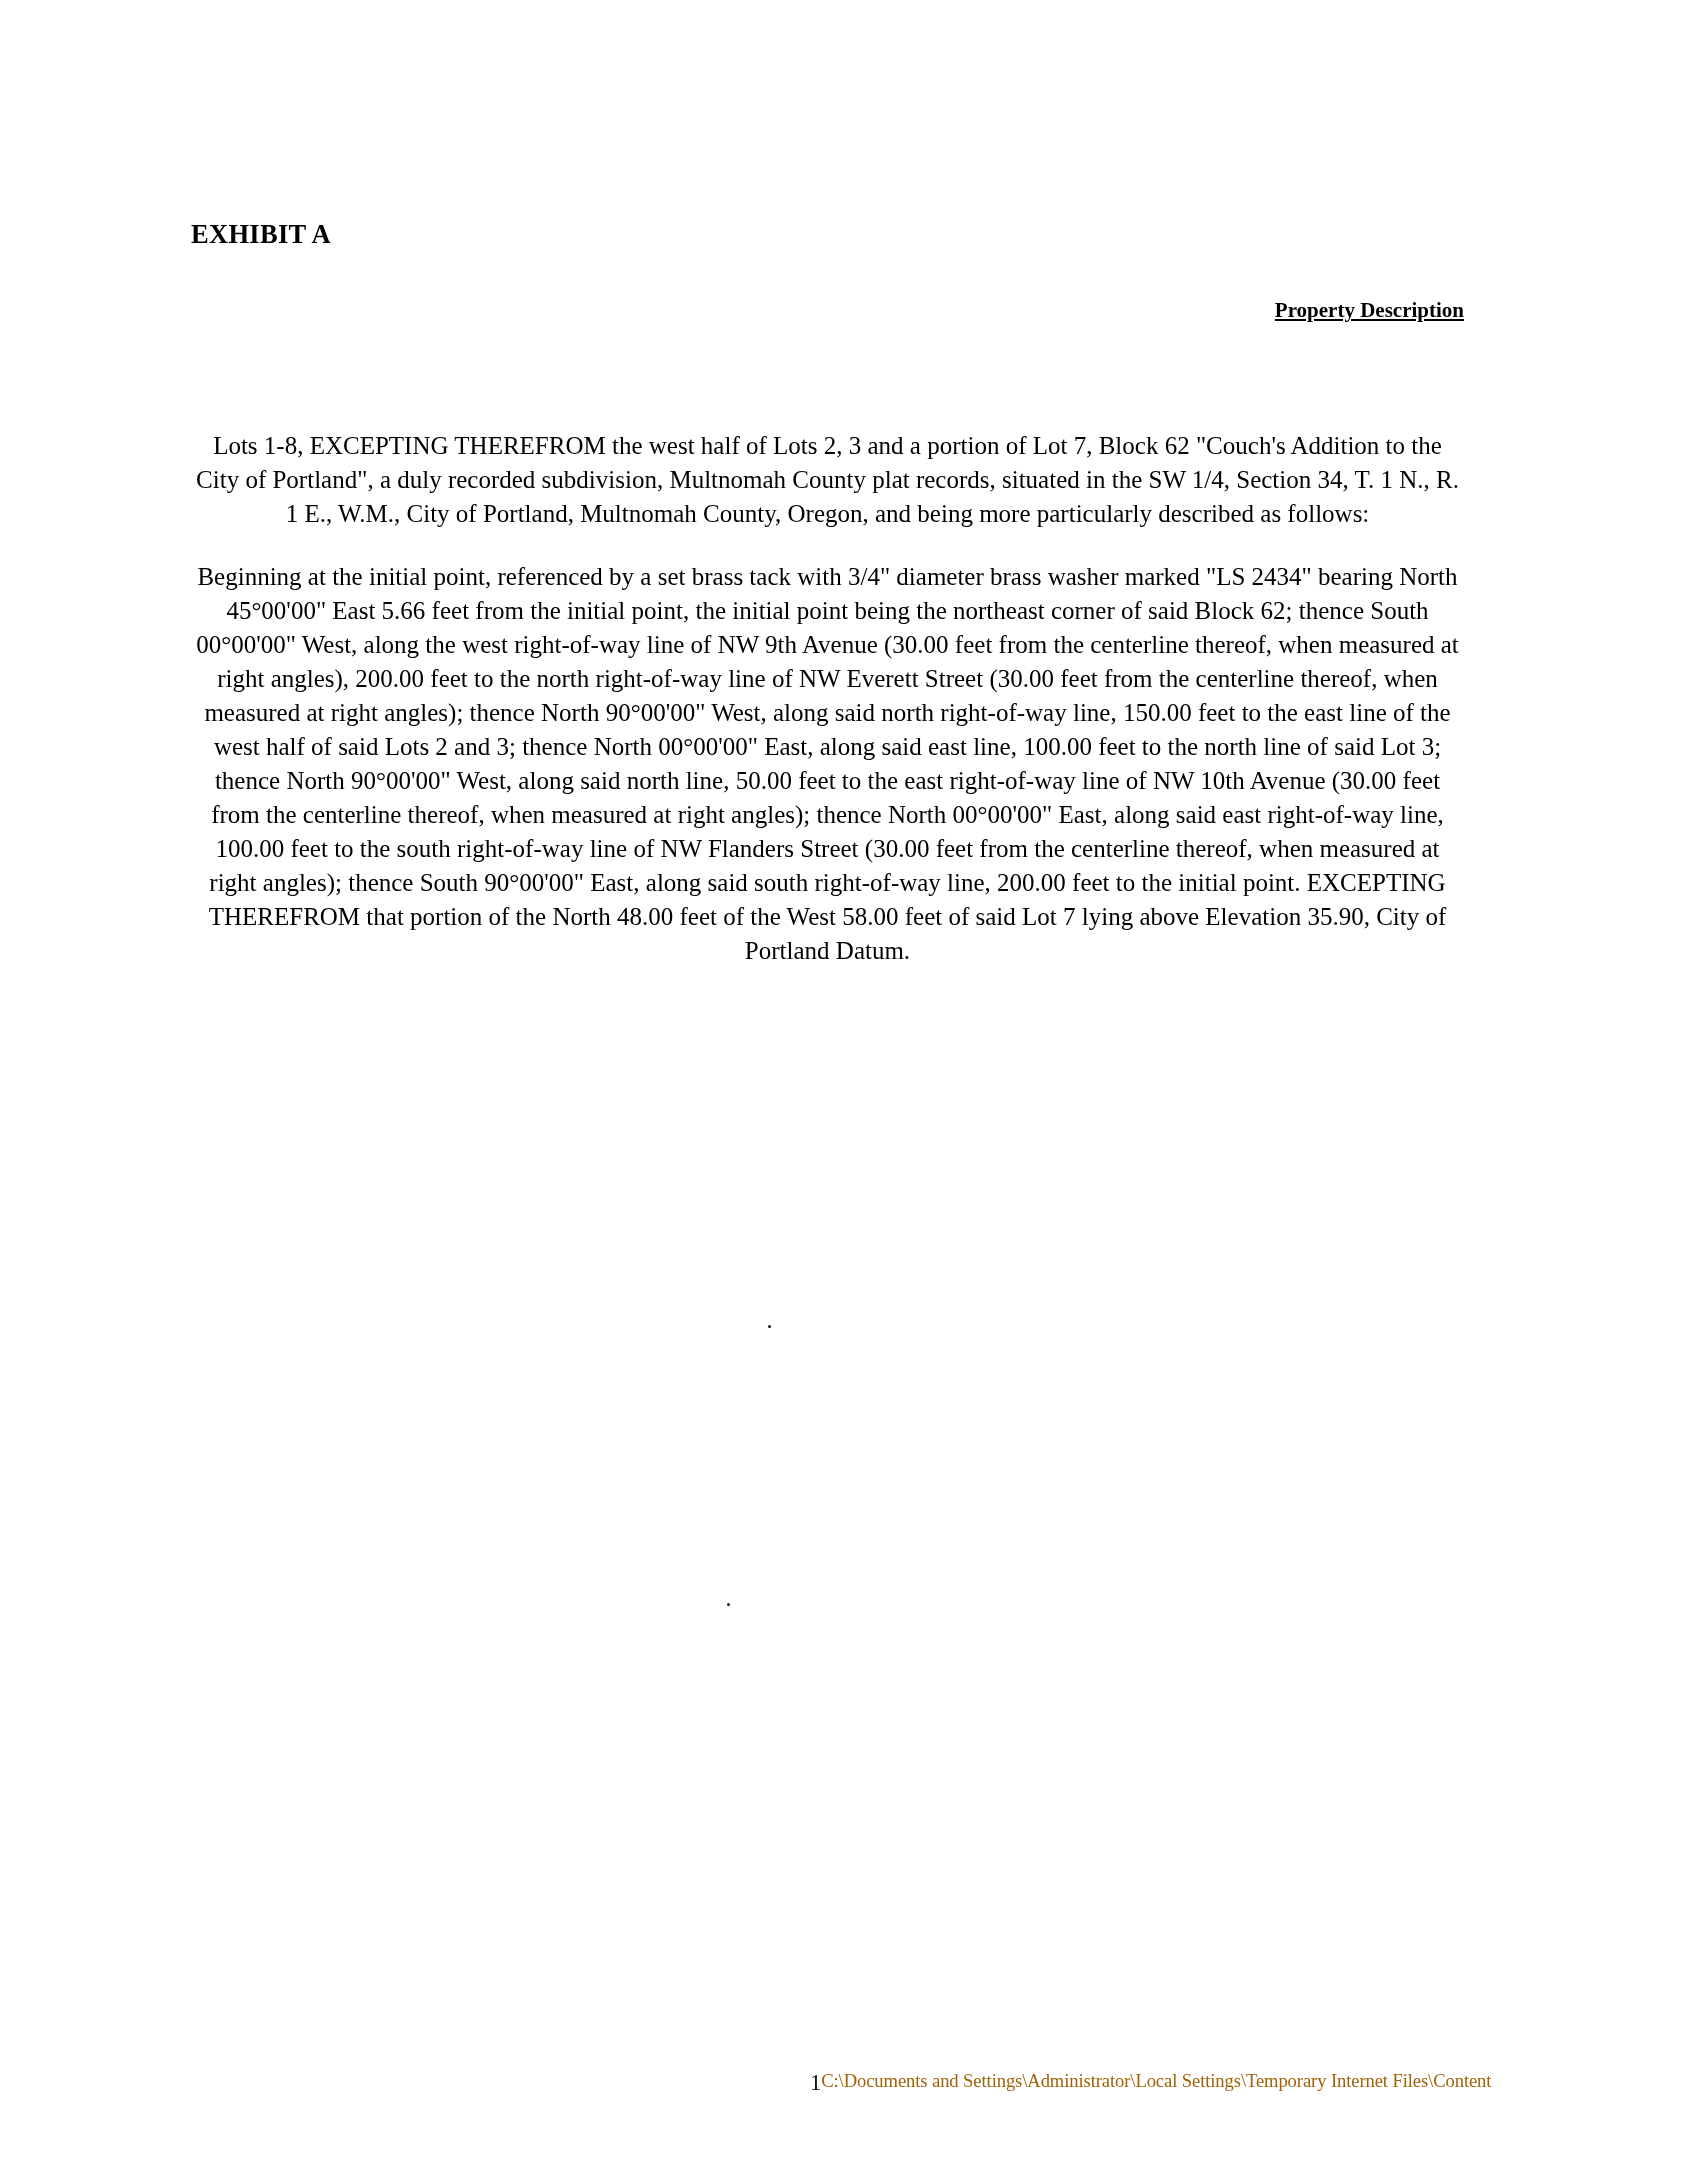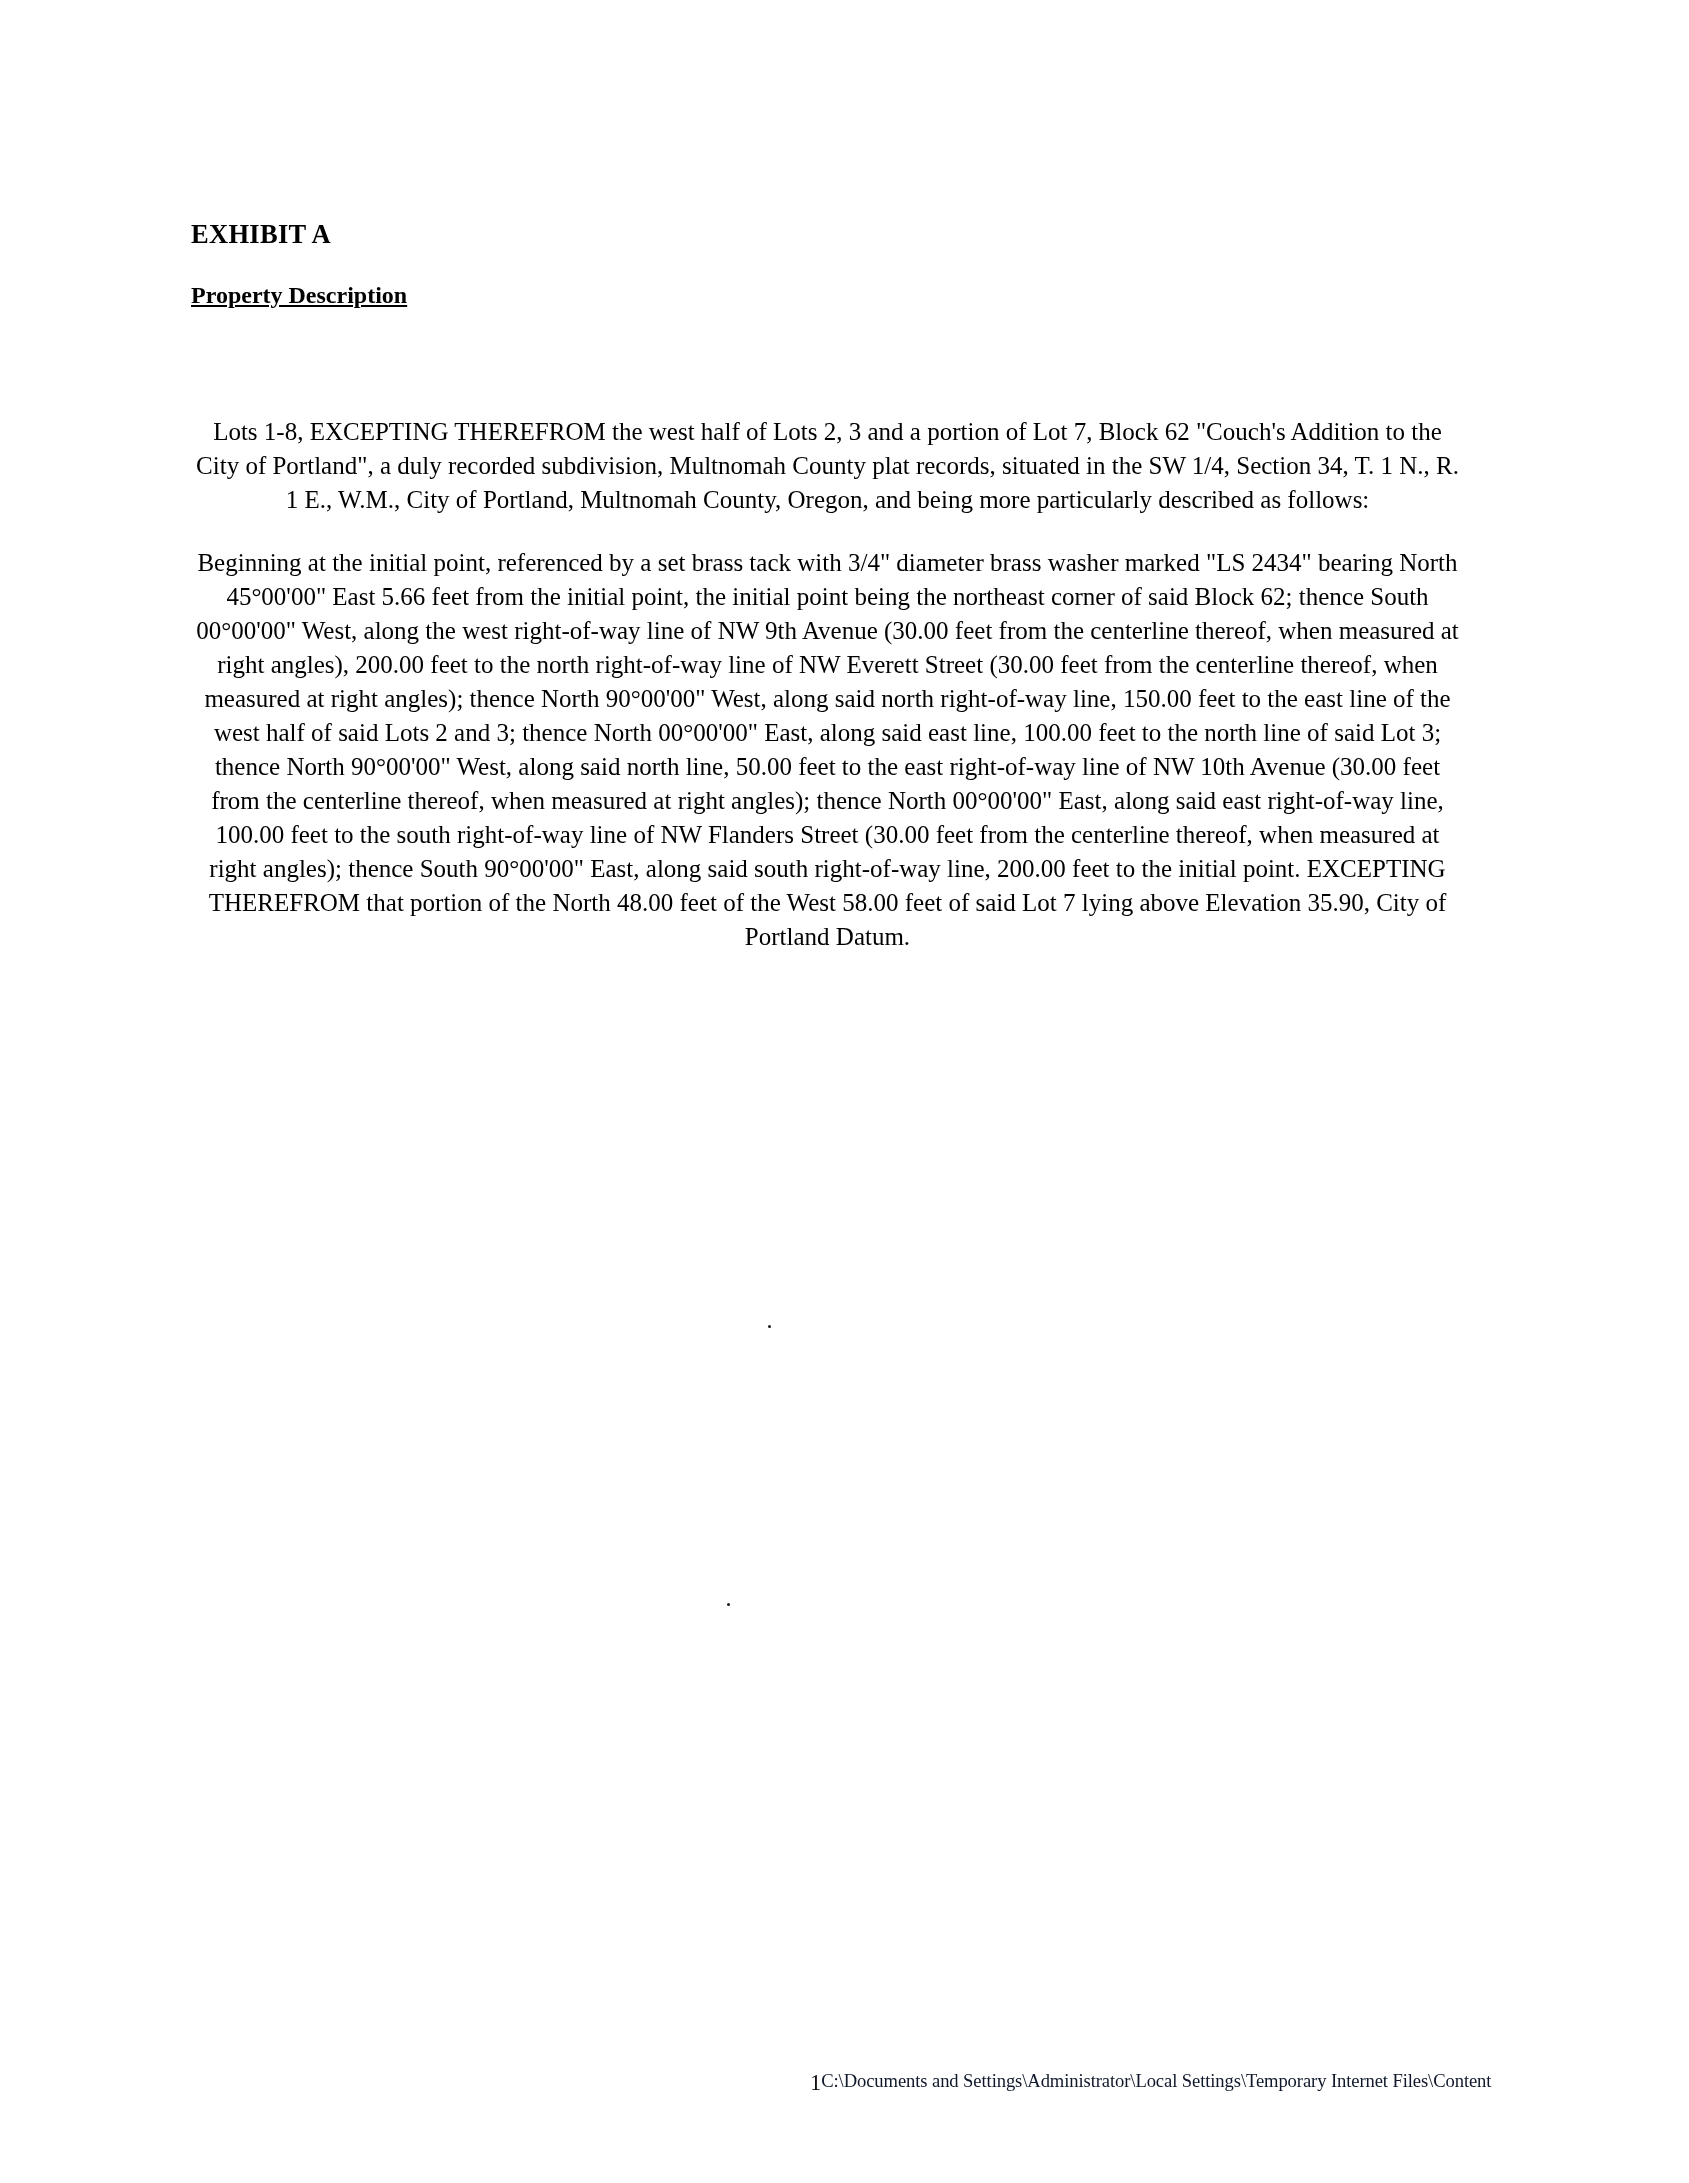--- a/index.html
+++ b/index.html
@@ -29,24 +29,24 @@
     width: 1273px;
   }
   .doc-title {
     text-align: left;
     font-weight: bold;
     font-size: 26.5px;
     letter-spacing: 0.3px;
     margin: 0 0 0 0;
   }
   .doc-subtitle {
-    text-align: left;
-    font-size: 24px;
+    text-align: right;
+    font-size: 21px;
     text-decoration: underline;
-    margin: 32px 0 0 0;
+    margin: 48px 0 0 0;
   }
   .body-block {
     margin-top: 106px;
     font-size: 25px;
     line-height: 1.36;
     text-align: center;
   }
   .body-block p {
     margin: 0 0 29px 0;
   }
@@ -75,21 +75,21 @@
     top: 0;
     white-space: nowrap;
   }
   .page-number {
     font-size: 22.5px;
     vertical-align: top;
     color: #111;
   }
   .footer-path {
     font-size: 18.6px;
-    color: #0f172a;
+    color: #a16207;
     letter-spacing: -0.1px;
   }
 </style>
 </head>
 <body>
 
 <div class="page">
 
   <div class="content">
 

